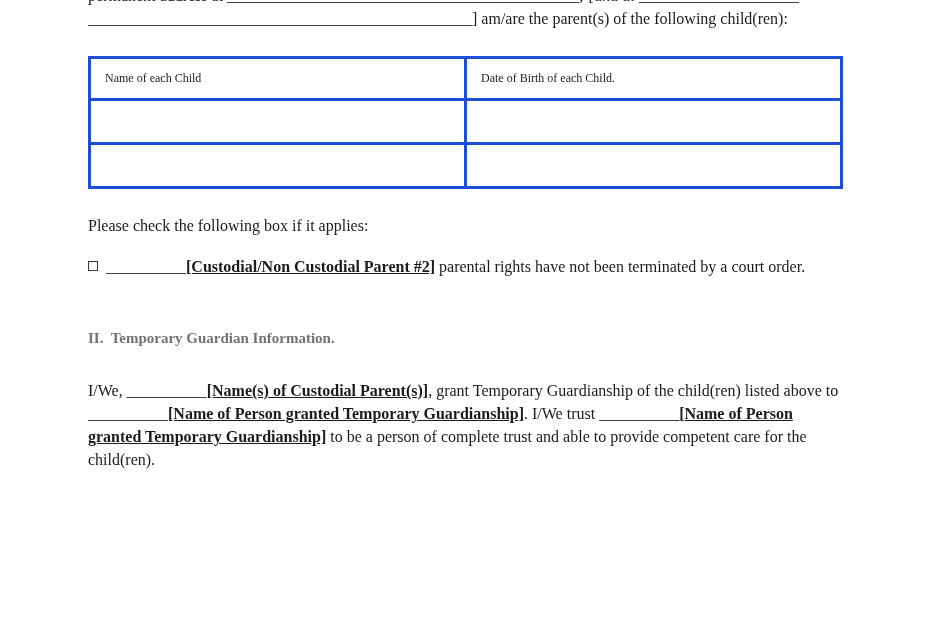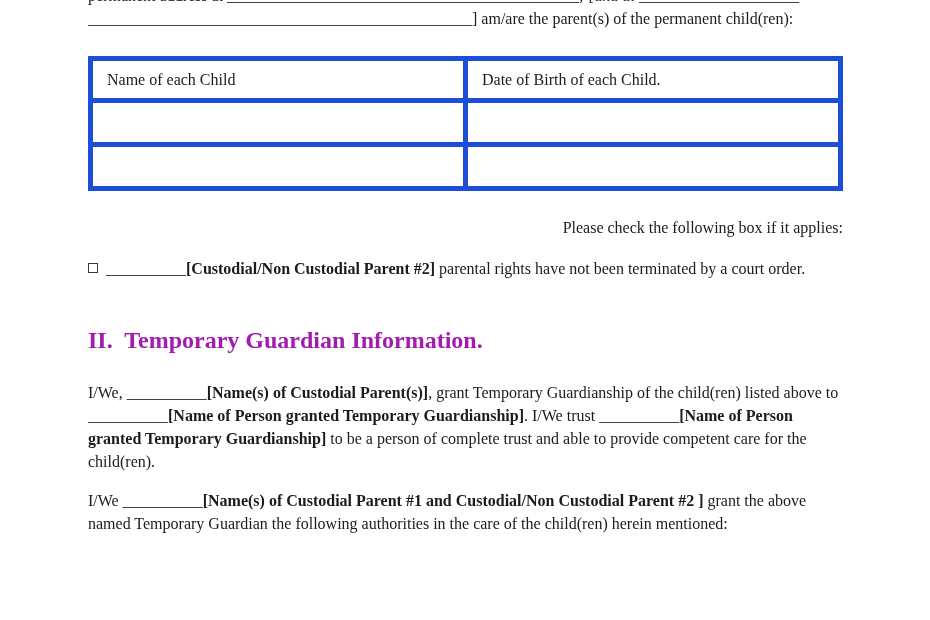--- a/index.html
+++ b/index.html
@@ -15,77 +15,77 @@
     -webkit-font-smoothing: antialiased;
   }
   .page {
     width: 930px;
     padding: 0 87px 0 88px;
     margin-top: -16px;
   }
   .line { line-height: 23px; }
   p.para { line-height: 23px; }
   .blank { white-space: nowrap; }
-  .b { font-weight: bold; }
+  .b { font-weight: bold; text-decoration: underline; }
   .it { font-style: italic; }
   .intro { white-space: normal; }
 
   table.children {
     width: 100%;
     border-collapse: collapse;
     margin-top: 26px;
     table-layout: fixed;
   }
   table.children th, table.children td {
-    border: 5px solid #1d4ed8;
+    border: 3px solid #1d4ed8;
     font-weight: normal;
     text-align: left;
     vertical-align: middle;
     padding: 0 14px;
-    font-size: 16px;
+    font-size: 12px;
   }
   table.children th { height: 42px; width: 50%; }
   table.children td { height: 44px; }
 
-  .instruction { margin-top: 25px; line-height: 23px; text-align: right; }
+  .instruction { margin-top: 25px; line-height: 23px; }
 
   .checkitem {
     margin-top: 18px;
     display: flex;
     align-items: flex-start;
   }
   .checkbox {
     display: inline-block;
     width: 10px; height: 10px;
     border: 1.2px solid #3a3a3a;
     margin-top: 6px;
     flex: 0 0 auto;
   }
   .checktext { margin-left: 8px; line-height: 23px; }
 
   h2.heading {
-    font-size: 24px;
+    font-size: 15px;
     font-weight: bold;
     line-height: 24px;
     white-space: pre-wrap;
-    color: #a21caf;
+    color: #737373;
   }
   .heading-ii { margin-top: 48px; }
   .heading-iii { margin-top: 48px; }
   .para-ii { margin-top: 29px; }
   .para-iii { margin-top: 16px; }
 </style>
 </head>
 <body>
 
 <div class="page">
 
   <p class="line intro"><span>permanent address at </span><span class="blank">____________________________________________</span><span class="it">; [and at </span><span class="blank">____________________</span></p>
 
-  <p class="line intro"><span class="blank">________________________________________________</span><span>] am/are the parent(s) of the permanent child(ren):</span></p>
+  <p class="line intro"><span class="blank">________________________________________________</span><span>] am/are the parent(s) of the following child(ren):</span></p>
 
   <table class="children">
     <thead>
       <tr>
         <th>Name of each Child</th>
         <th>Date of Birth of each Child.</th>
       </tr>
     </thead>
     <tbody>
       <tr>
@@ -104,15 +104,14 @@
   <div class="checkitem">
     <span class="checkbox"></span>
     <span class="checktext"><span class="blank">__________</span><span class="b">[Custodial/Non Custodial Parent #2]</span><span> parental rights have not been terminated by a court order.</span></span>
   </div>
 
   <h2 class="heading heading-ii">II.  Temporary Guardian Information.</h2>
 
   <p class="para para-ii"><span>I/We, </span><span class="blank">__________</span><span class="b">[Name(s) of Custodial Parent(s)]</span><span>, grant Temporary Guardianship of the child(ren) listed above to </span><span class="blank">__________</span><span class="b">[Name of Person granted Temporary Guardianship]</span><span>. I/We trust </span><span class="blank">__________</span><span class="b">[Name of Person granted Temporary Guardianship]</span><span> to be a person of complete trust and able to provide competent care for the child(ren).</span></p>
 
 
-  <p class="para para-iii"><span>I/We </span><span class="blank">__________</span><span class="b">[Name(s) of Custodial Parent #1 and Custodial/Non Custodial Parent #2 ]</span><span> grant the above named Temporary Guardian the following authorities in the care of the child(ren) herein mentioned:</span></p>
 
 </div>
 
 </body></html>

